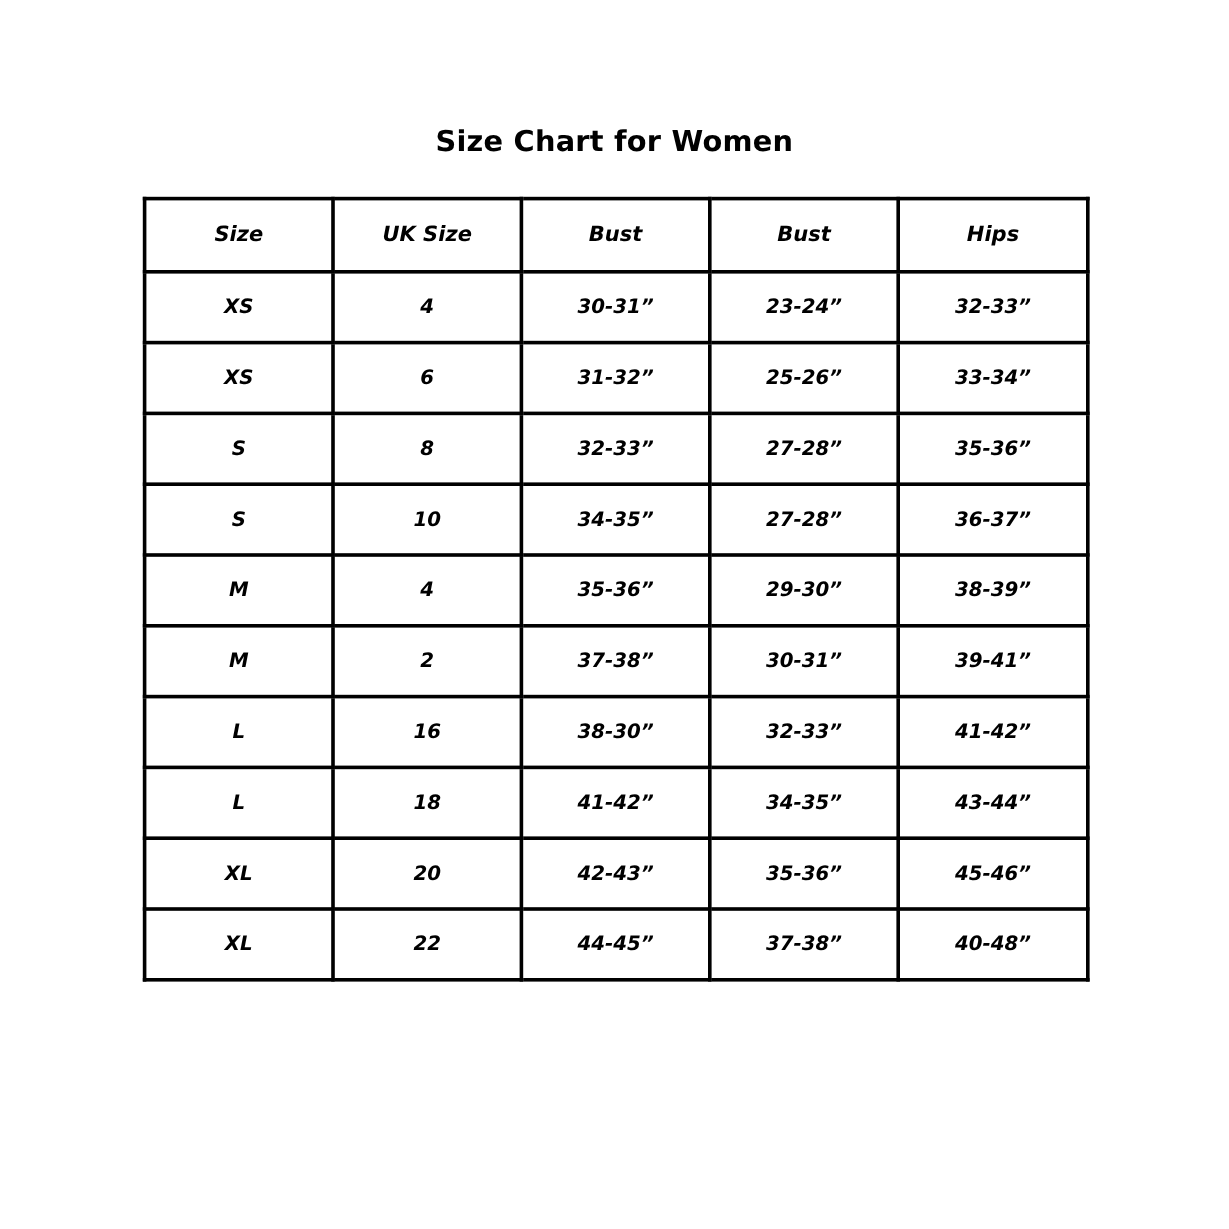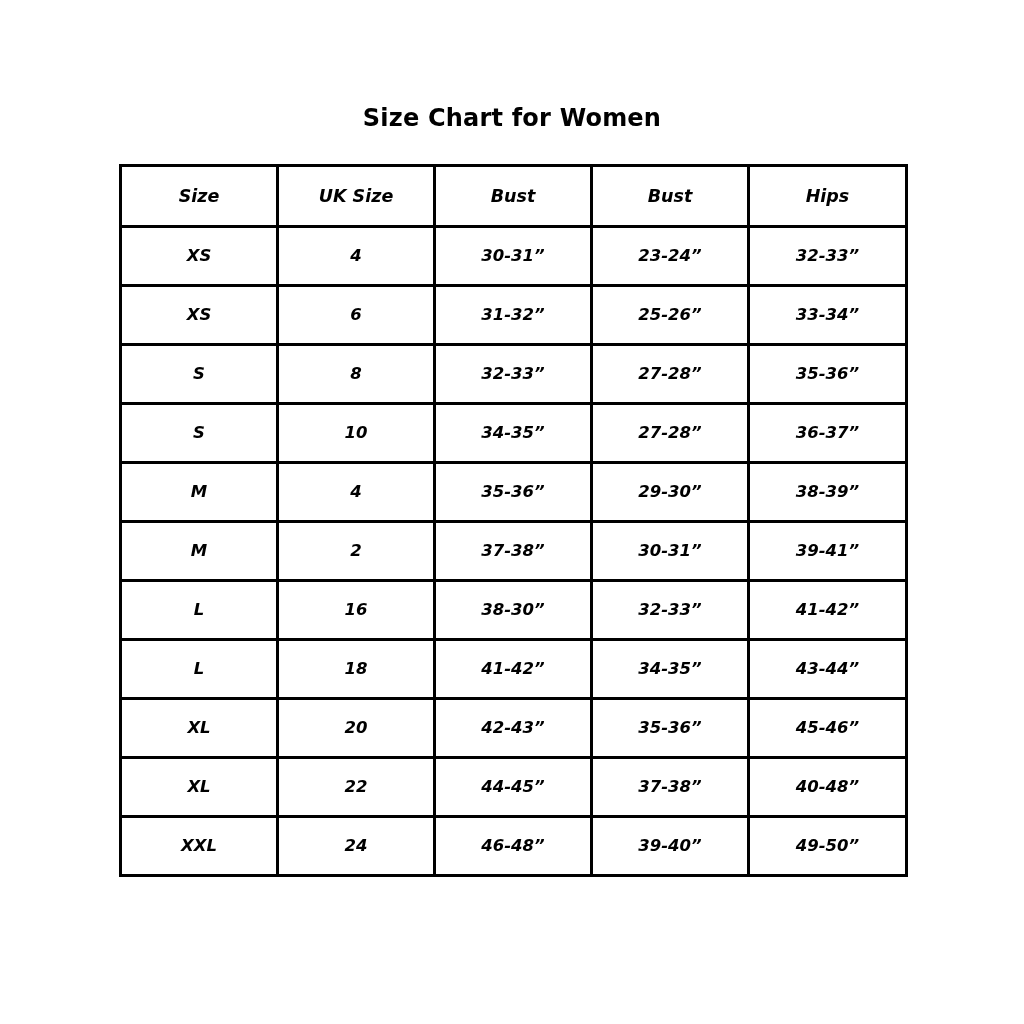--- a/index.html
+++ b/index.html
@@ -154,24 +154,17 @@
           <td>35-36”</td>
           <td>45-46”</td>
         </tr>
         <tr>
           <td>XL</td>
           <td>22</td>
           <td>44-45”</td>
           <td>37-38”</td>
           <td>40-48”</td>
         </tr>
-        <tr>
-          <td>XXL</td>
-          <td>24</td>
-          <td>46-48”</td>
-          <td>39-40”</td>
-          <td>49-50”</td>
-        </tr>
       </tbody>
     </table>
   </div>
 
 </div>
 
 </body></html>

